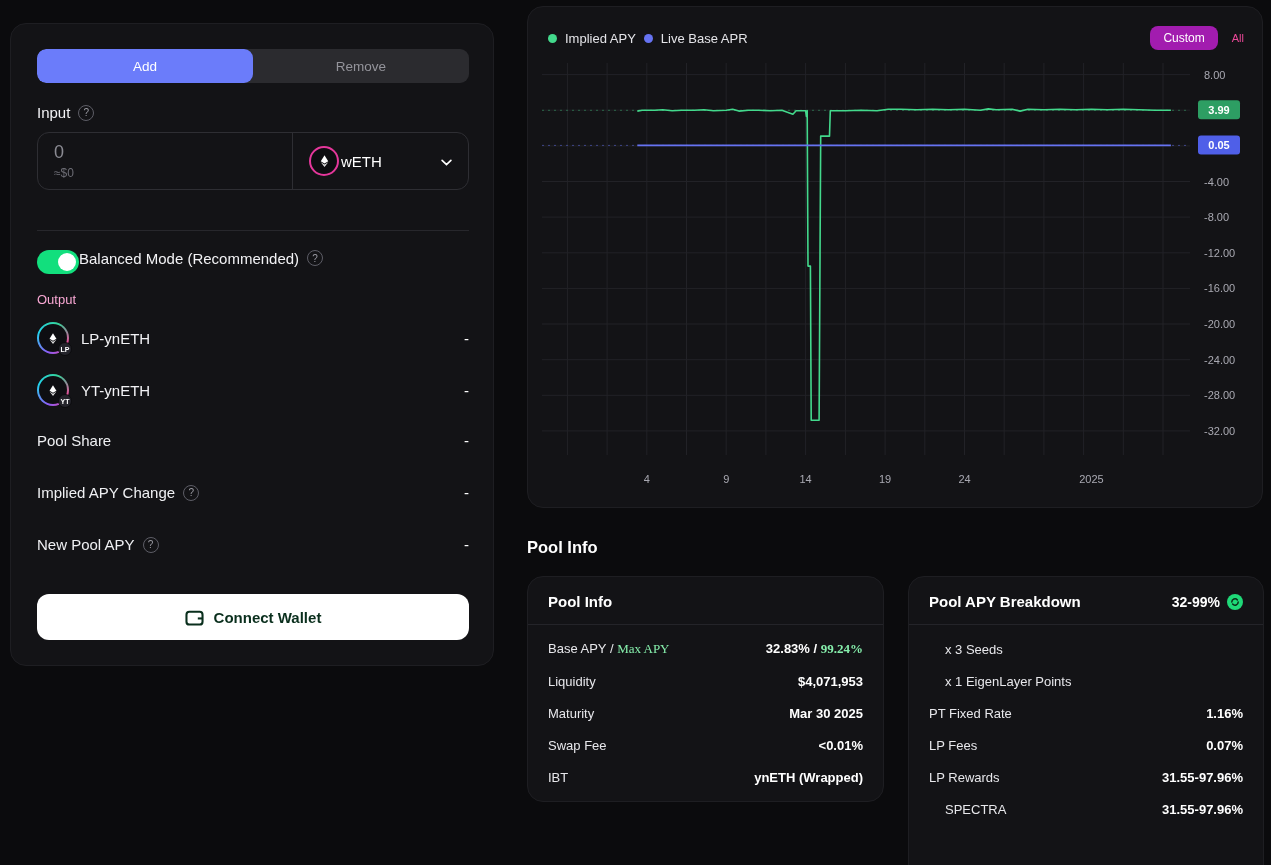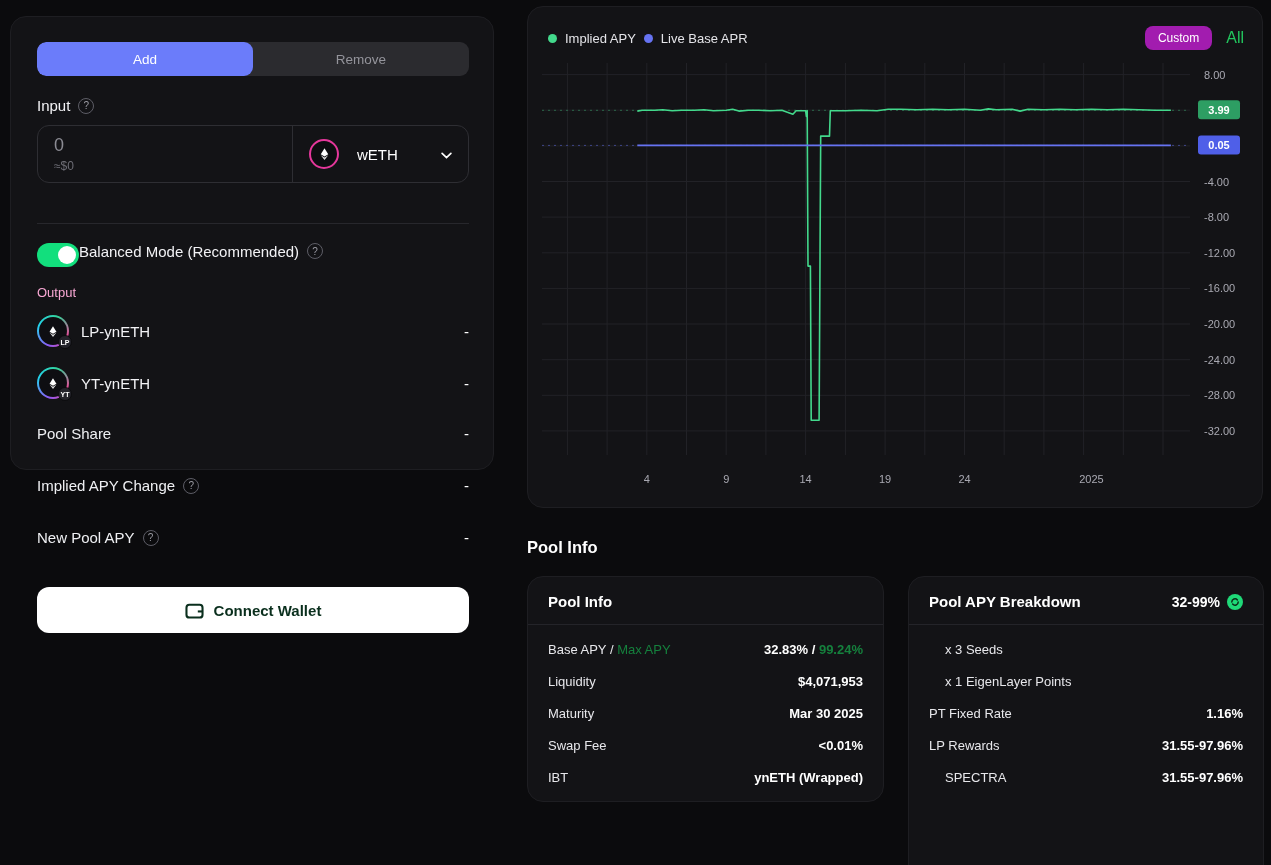--- a/index.html
+++ b/index.html
@@ -10,21 +10,21 @@
     color: #ececf0;
   }
   .app { position: relative; width: 1271px; height: 865px; }
 
   .card {
     position: absolute; background: #131316;
     border: 1px solid #1e1e22; border-radius: 16px;
   }
 
   
-  .left-panel { left: 10px; top: 16px; width: 484px; height: 454px; }
+  .left-panel { left: 10px; top: 23px; width: 484px; height: 643px; }
   .seg {
     position: absolute; left: 26px; top: 25px; width: 432px; height: 34px;
     display: flex; background: #2b2b2f; border-radius: 9px; overflow: hidden;
   }
   .seg button {
     flex: 1; border: none; background: transparent; color: #94949b;
     font-family: inherit; font-size: 13.5px; cursor: pointer;
   }
   .seg button.active { background: #6b7cfa; color: #fff; border-radius: 9px; }
 
@@ -40,21 +40,21 @@
   }
   .input-box {
     position: absolute; left: 26px; top: 108px; width: 432px; height: 58px;
     border: 1px solid #2e2e33; border-radius: 12px; display: flex;
   }
   .amount-side { flex: 1; padding: 9px 16px; }
   .amount { font-size: 18px; color: #8b8b93; }
   .usd { font-size: 12px; color: #6d6d75; margin-top: 3px; }
   .token-select {
     width: 176px; border-left: 1px solid #2e2e33; display: flex;
-    align-items: center; gap: 18px; padding: 0 16px; cursor: pointer;
+    align-items: center; gap: 2px; padding: 0 16px; cursor: pointer;
   }
   .token-icon {
     width: 30px; height: 30px; border-radius: 50%; background: #0d0d10;
     border: 2px solid #e5379b; display: flex; align-items: center; justify-content: center; flex: none;
   }
   .token-symbol { font-size: 15px; color: #fff; }
   .chev { margin-left: auto; }
 
   .divider { position: absolute; left: 26px; top: 206px; width: 432px; height: 1px; background: #27272c; }
 
@@ -106,42 +106,42 @@
   
   .chart-card { left: 527px; top: 6px; width: 736px; height: 502px; }
   .legend-row { position: absolute; left: 20px; top: 24px; display: flex; gap: 8px; }
   .legend-item { display: flex; align-items: center; gap: 8px; font-size: 13px; color: #e4e4e8; }
   .ldot { width: 9px; height: 9px; border-radius: 50%; }
   .range-controls { position: absolute; right: 18px; top: 19px; display: flex; align-items: center; gap: 14px; }
   .custom-pill {
     background: #a21caf; color: #fff; font-size: 12px; padding: 5px 13px;
     border-radius: 8px; border: none; font-family: inherit; cursor: pointer;
   }
-  .all-label { color: #22c55e; font-size: 16px; cursor: pointer; }
+  .all-label { color: #ec4899; font-size: 11px; cursor: pointer; }
   #chart-svg { position: absolute; left: 10px; top: 48px; }
   .grid { stroke: #222227; stroke-width: 1; }
   .tick { fill: #a9a9b2; font-size: 11px; font-family: "Liberation Sans", sans-serif; }
   .badge-txt { fill: #fff; font-size: 11px; font-weight: bold; font-family: "Liberation Sans", sans-serif; }
 
   
   .section-title { position: absolute; left: 527px; top: 538px; font-size: 16.5px; font-weight: bold; color: #fff; }
   .info-card { left: 527px; top: 576px; width: 357px; height: 226px; }
   .breakdown-card { left: 908px; top: 576px; width: 356px; height: 310px; }
   .card-head {
     display: flex; align-items: center; justify-content: space-between;
     padding: 16px 20px 14px; border-bottom: 1px solid #242429;
     font-size: 15px; font-weight: bold; color: #fff;
   }
   .head-right { display: flex; align-items: center; gap: 7px; font-size: 14px; font-weight: bold; }
   .rows { padding: 8px 20px; }
   .row { display: flex; justify-content: space-between; align-items: center; height: 32px; font-size: 13px; }
   .row .lbl { color: #e7e7eb; }
   .row .lbl.indent { padding-left: 16px; text-align: center; }
   .row .val { color: #fff; font-weight: bold; }
-  .green { color: #15803d; }
+  .green { color: #86efac; font-family: Liberation Serif, serif; }
 </style>
 </head>
 <body>
 
 <div class="app">
 
   <section class="card left-panel">
 
     <div class="seg">
       <button class="active">Add</button>
@@ -353,20 +353,24 @@
       </div>
       <div class="row">
         <span class="lbl indent">x 1 EigenLayer Points</span>
         <span class="val"></span>
       </div>
       <div class="row">
         <span class="lbl">PT Fixed Rate</span>
         <span class="val">1.16%</span>
       </div>
       <div class="row">
+        <span class="lbl">LP Fees</span>
+        <span class="val">0.07%</span>
+      </div>
+      <div class="row">
         <span class="lbl">LP Rewards</span>
         <span class="val">31.55-97.96%</span>
       </div>
       <div class="row">
         <span class="lbl indent">SPECTRA</span>
         <span class="val">31.55-97.96%</span>
       </div>
     </div>
   </section>
 

